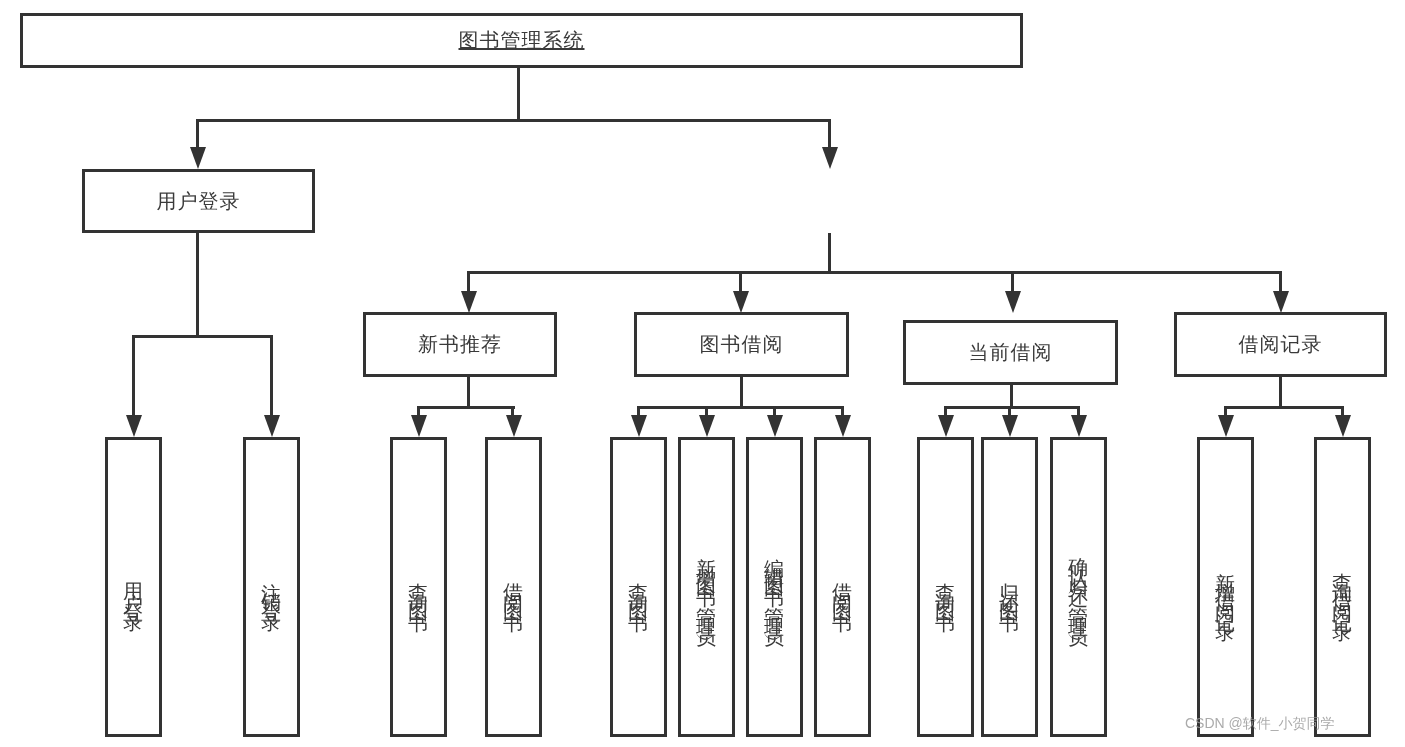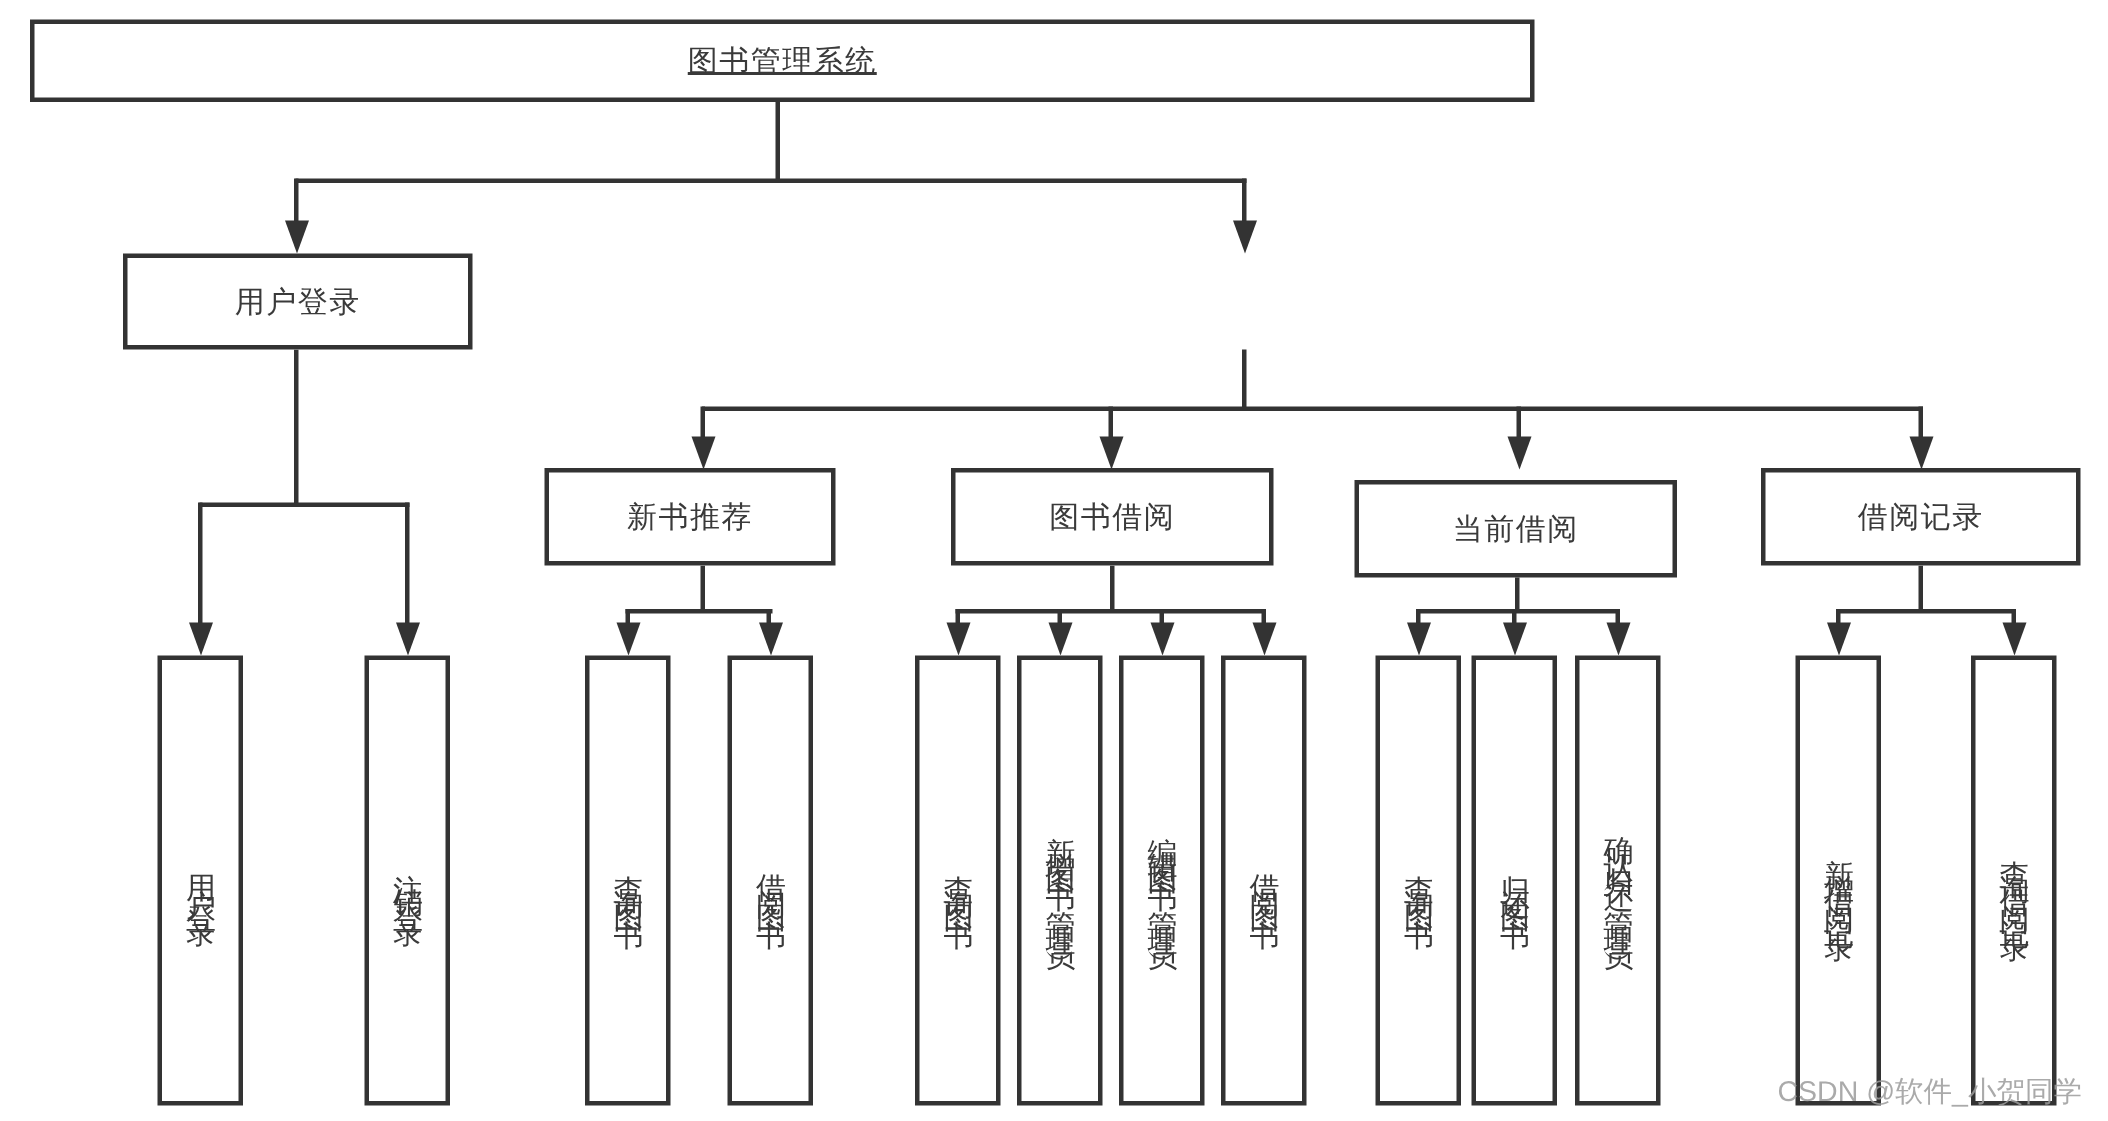--- a/index.html
+++ b/index.html
@@ -38,21 +38,21 @@
     width: 0; height: 0;
     border-left: 8px solid transparent;
     border-right: 8px solid transparent;
     border-top: 22px solid #333333;
     z-index: 1;
   }
   .watermark {
     position: absolute;
     left: 1185px;
     top: 715px;
-    font-size: 19px;
+    font-size: 14px;
     color: #9c9c9c;
     opacity: 0.85;
     z-index: 5;
     white-space: nowrap;
   }
 </style>
 </head>
 <body>
 
 <div class="canvas">

